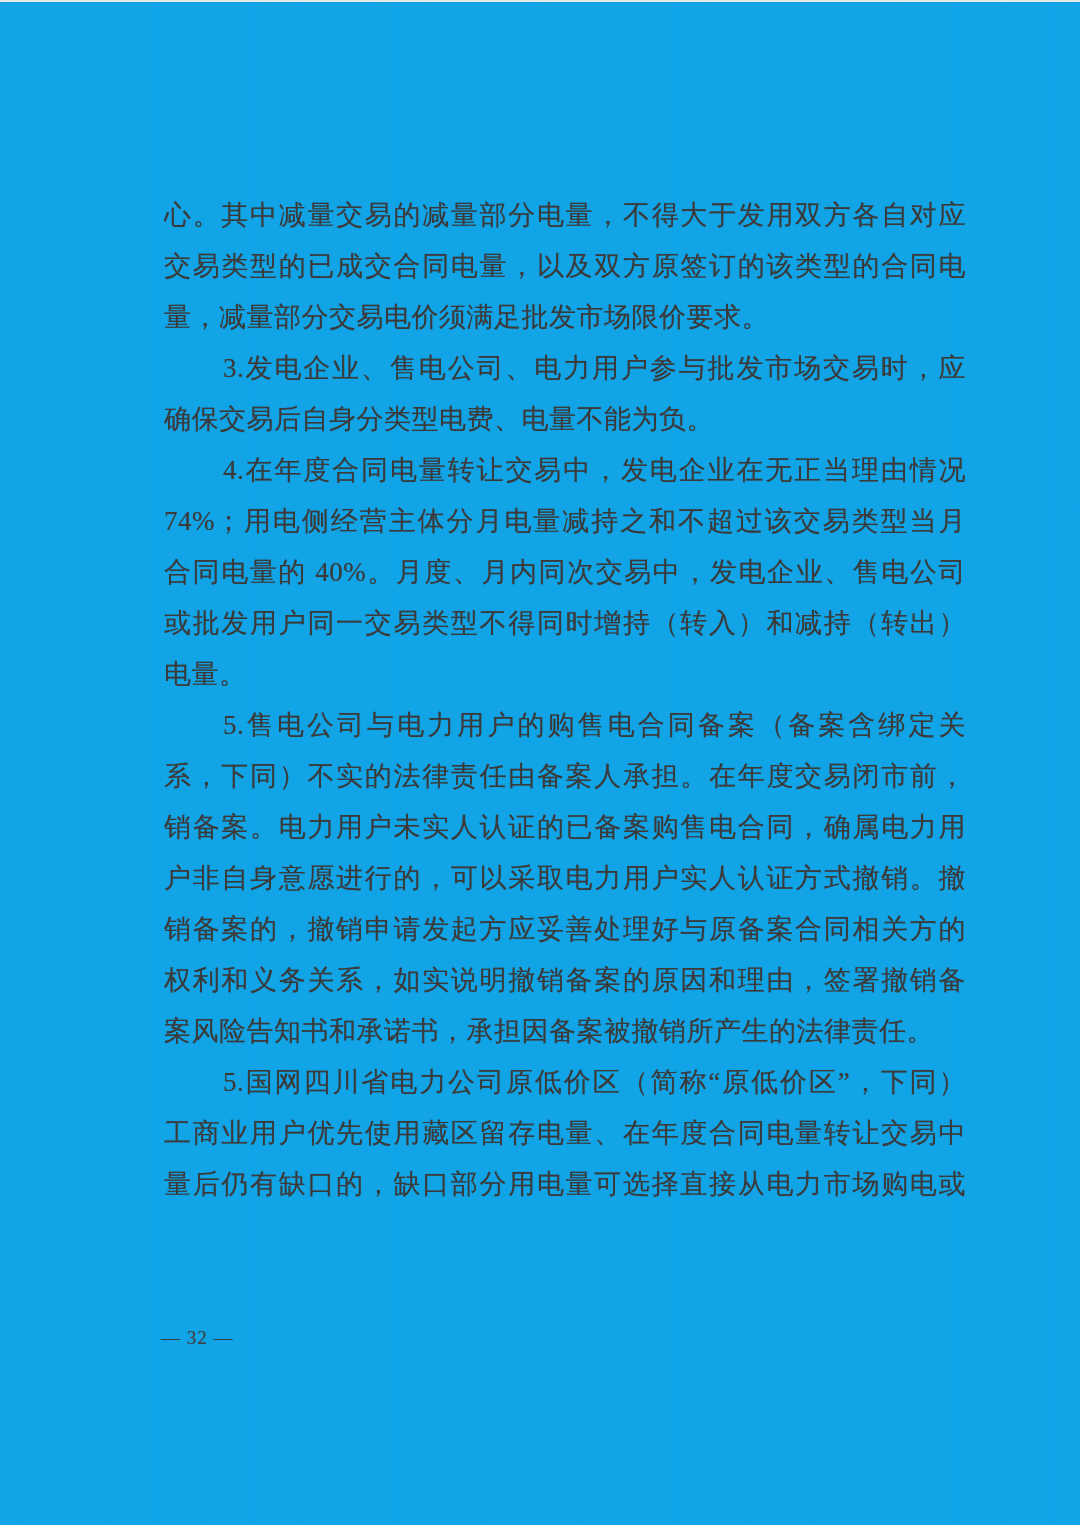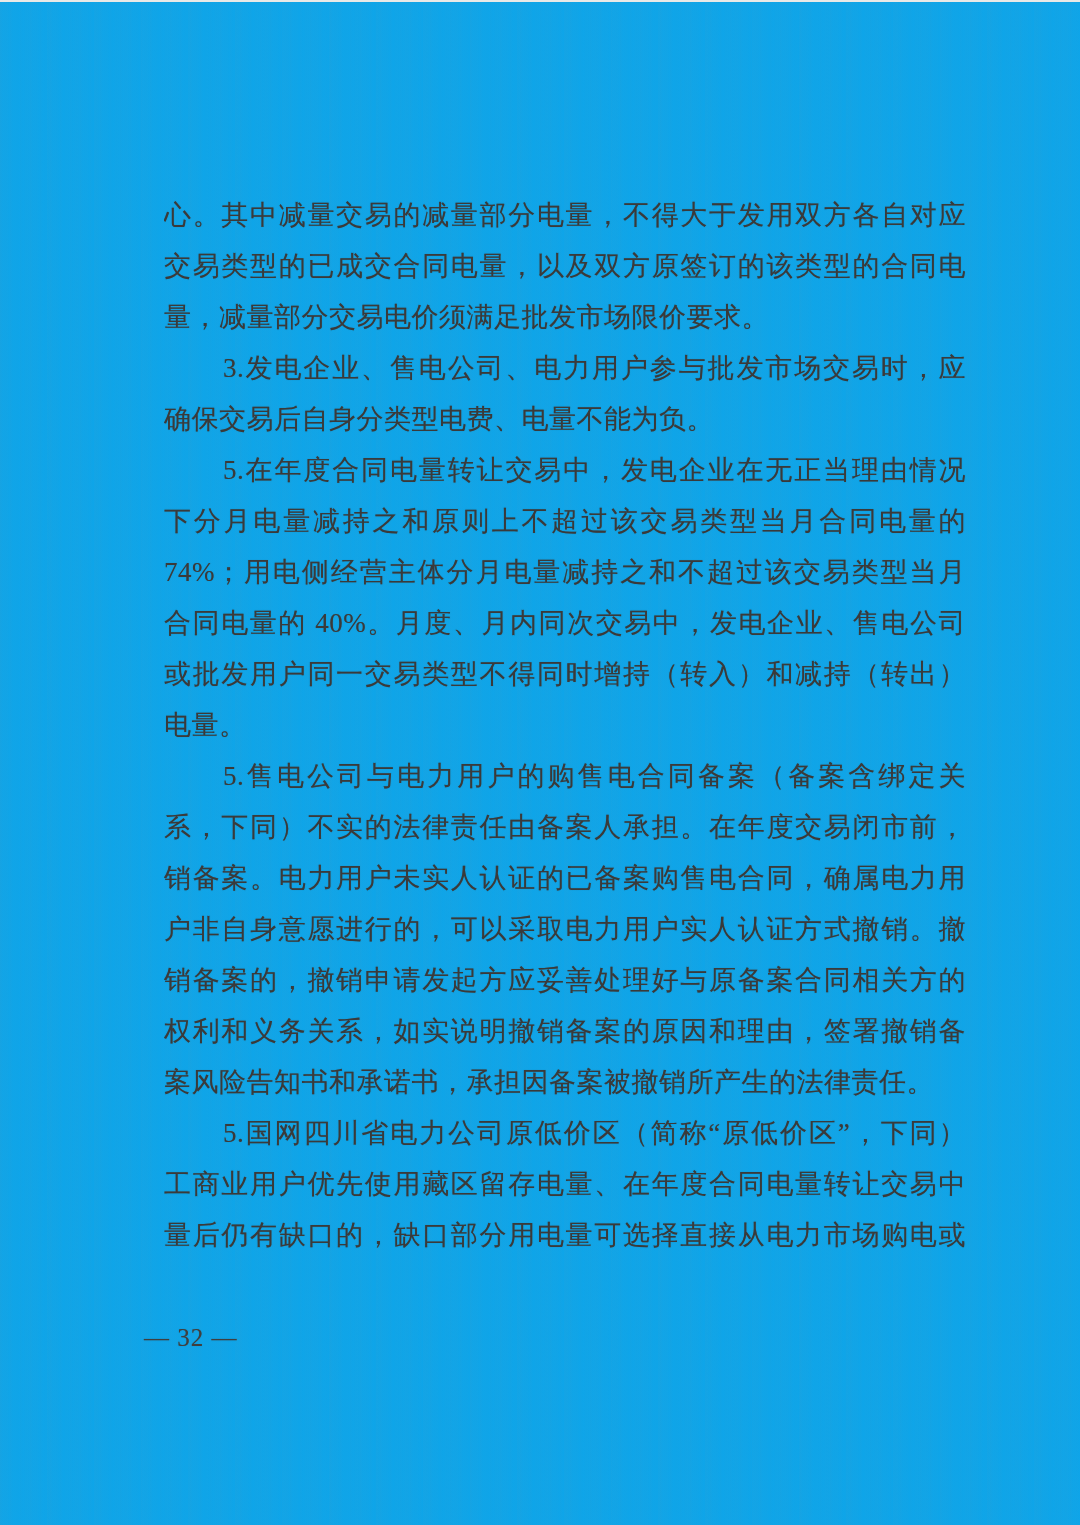--- a/index.html
+++ b/index.html
@@ -50,42 +50,41 @@
   }
   .line.indent {
     padding-left: 59px;
   }
   .line.para-end {
     text-align-last: left;
     font-family: Liberation Serif, serif;
   }
   .page-number {
     position: absolute;
-    left: 144px;
+    left: 161px;
     top: 1316px;
-    font-size: 25px;
+    font-size: 19px;
     line-height: 40px;
     letter-spacing: 1px;
     color: #3f3f3f;
     text-shadow: 0 0 0.7px rgba(70,70,70,0.5);
   }
 </style>
 </head>
 <body>
 
 <div class="page">
 
   <div class="text-block">
     <div class="line">心。其中减量交易的减量部分电量，不得大于发用双方各自对应</div>
     <div class="line">交易类型的已成交合同电量，以及双方原签订的该类型的合同电</div>
     <div class="line para-end">量，减量部分交易电价须满足批发市场限价要求。</div>
     <div class="line indent">3.发电企业、售电公司、电力用户参与批发市场交易时，应</div>
     <div class="line para-end">确保交易后自身分类型电费、电量不能为负。</div>
-    <div class="line indent">5.在年度合同电量转让交易中，发电企业在无正当理由情况</div>
-    <div class="line">下分月电量减持之和原则上不超过该交易类型当月合同电量的</div>
+    <div class="line indent">4.在年度合同电量转让交易中，发电企业在无正当理由情况</div>
     <div class="line">74%；用电侧经营主体分月电量减持之和不超过该交易类型当月</div>
     <div class="line">合同电量的 40%。月度、月内同次交易中，发电企业、售电公司</div>
     <div class="line">或批发用户同一交易类型不得同时增持（转入）和减持（转出）</div>
     <div class="line para-end">电量。</div>
     <div class="line indent">5.售电公司与电力用户的购售电合同备案（备案含绑定关</div>
     <div class="line">系，下同）不实的法律责任由备案人承担。在年度交易闭市前，</div>
     <div class="line">销备案。电力用户未实人认证的已备案购售电合同，确属电力用</div>
     <div class="line">户非自身意愿进行的，可以采取电力用户实人认证方式撤销。撤</div>
     <div class="line">销备案的，撤销申请发起方应妥善处理好与原备案合同相关方的</div>
     <div class="line">权利和义务关系，如实说明撤销备案的原因和理由，签署撤销备</div>

